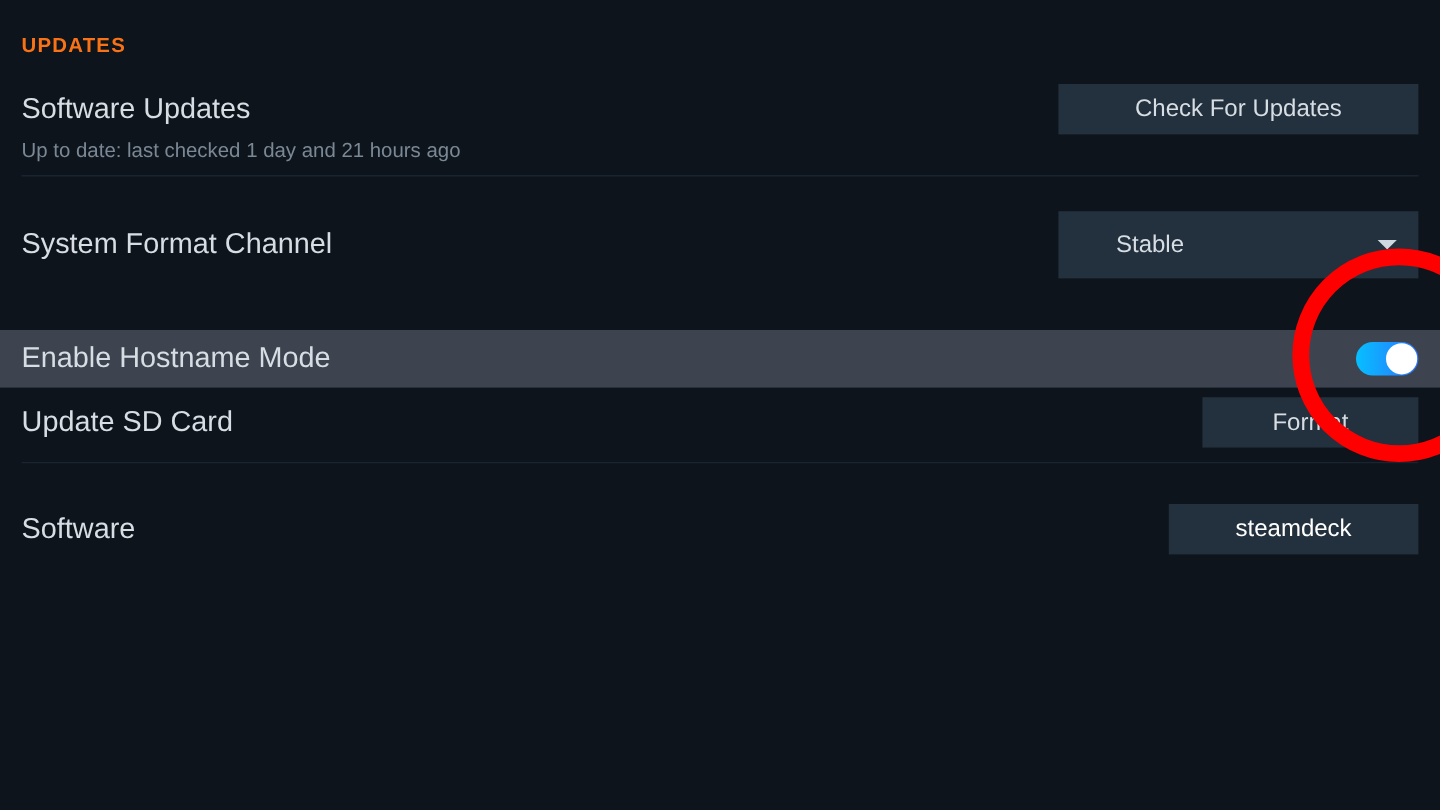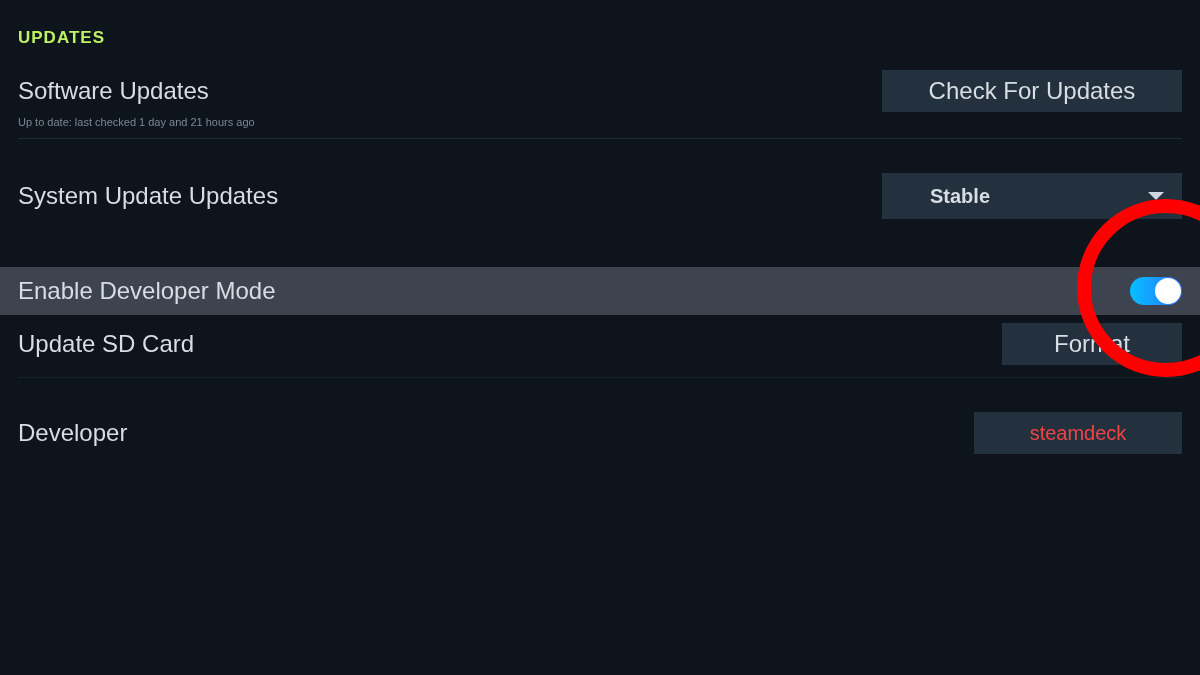--- a/index.html
+++ b/index.html
@@ -15,94 +15,93 @@
   .page {
     padding: 20px 18px 0 18px;
     box-sizing: border-box;
     width: 100%;
     height: 100%;
   }
   .section-header {
     font-size: 17px;
     font-weight: 700;
     letter-spacing: 1px;
-    color: #bef264;
+    color: #f97316;
     text-transform: uppercase;
     margin: 8px 0 14px 0;
   }
   .row {
     display: flex;
     align-items: center;
     justify-content: space-between;
     min-height: 58px;
     padding: 0 0;
     position: relative;
   }
   .row-label {
     font-size: 24px;
     color: #d6dde3;
     font-weight: 400;
   }
   .sub-text {
-    font-size: 11px;
+    font-size: 17px;
     color: #7a8896;
     margin-top: -4px;
     margin-bottom: 10px;
   }
   .divider {
     height: 1px;
     background: #1e2a36;
     margin: 4px 0 28px 0;
   }
   .divider-thin {
     height: 1px;
     background: #1a2430;
     margin: 4px 0 0 0;
   }
   .btn {
     background: #23303d;
     color: #d6dde3;
-    font-size: 24px;
+    font-size: 20px;
     border: none;
     padding: 0 30px;
     height: 42px;
     min-width: 300px;
     display: inline-flex;
     align-items: center;
     justify-content: center;
     cursor: pointer;
   }
   .btn-sm {
     min-width: 180px;
   }
   .btn-val {
     min-width: 160px;
     background: #23303d;
-    color: #ef4444;
+    color: #ffffff;
     font-size: 20px;
     height: 42px;
     display: inline-flex;
     align-items: center;
     justify-content: center;
     padding: 0 24px;
   }
   .select {
     background: #23303d;
     color: #d6dde3;
     font-size: 20px;
-    height: 46px;
+    height: 56px;
     width: 300px;
     display: inline-flex;
     align-items: center;
     justify-content: space-between;
     padding: 0 18px 0 48px;
     box-sizing: border-box;
     cursor: pointer;
     position: relative;
-    font-weight: bold;
   }
   .select-text {
     flex: 1;
   }
   .chev {
     width: 0;
     height: 0;
     border-left: 8px solid transparent;
     border-right: 8px solid transparent;
     border-top: 8px solid #cfd8e0;
@@ -156,45 +155,45 @@
 
   <div class="row">
     <span class="row-label">Software Updates</span>
     <button class="btn">Check For Updates</button>
   </div>
   <div class="sub-text">Up to date: last checked 1 day and 21 hours ago</div>
   <div class="divider"></div>
 
 
   <div class="row">
-    <span class="row-label">System Update Updates</span>
+    <span class="row-label">System Format Channel</span>
     <div class="select">
       <span class="select-text">Stable</span>
       <span class="chev"></span>
     </div>
   </div>
 
   <div class="section-gap"></div>
 
 
   <div class="row row-highlight row-mid" style="position:relative;">
-    <span class="row-label">Enable Developer Mode</span>
+    <span class="row-label">Enable Hostname Mode</span>
     <div class="toggle">
       <div class="toggle-knob"></div>
     </div>
     <div class="annotation-circle" style="right:-55px; top:-68px;"></div>
   </div>
 
   <div class="row">
     <span class="row-label">Update SD Card</span>
     <button class="btn btn-sm">Format</button>
   </div>
   <div class="divider-thin"></div>
 
   <div class="section-gap" style="height:26px;"></div>
 
 
   <div class="row">
-    <span class="row-label">Developer</span>
+    <span class="row-label">Software</span>
     <div class="btn-val">steamdeck</div>
   </div>
 
 </div>
 
 </body></html>

